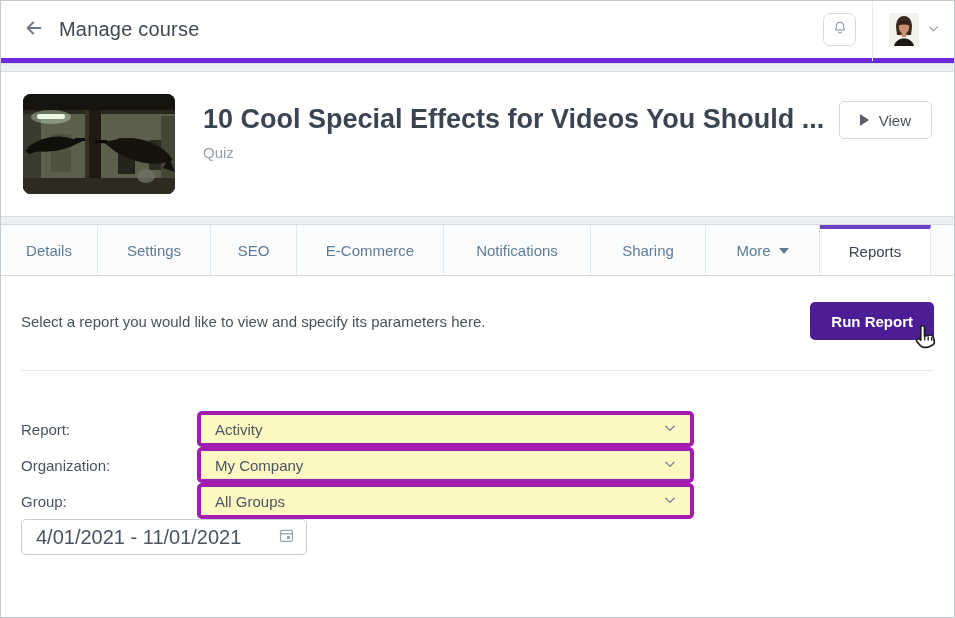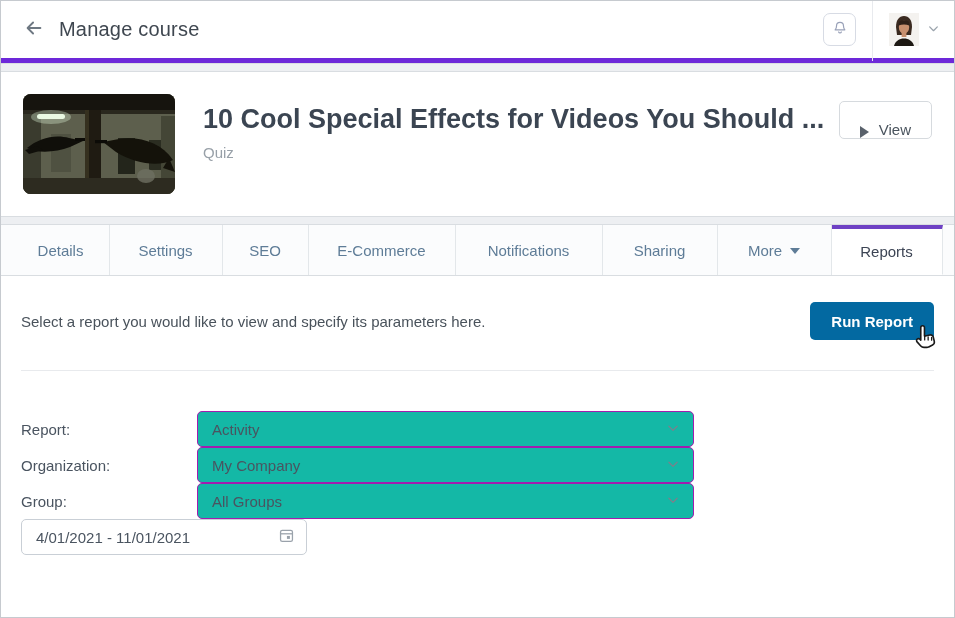--- a/index.html
+++ b/index.html
@@ -18,46 +18,46 @@
 
   
   .band{height:9px;background:#edeff2;border-top:1px solid #d9dde1;border-bottom:1px solid #d9dde1;}
 
   
   .course{height:144px;background:#fff;display:flex;align-items:flex-start;padding:22px;border-radius:10px;}
   .thumb{width:152px;height:100px;border-radius:8px;overflow:hidden;flex:0 0 auto;background:#4c4e40;}
   .course-info{flex:1 1 auto;padding:10px 14px 0 28px;min-width:0;}
   .course-title{font-size:27px;font-weight:600;color:#3b4552;white-space:nowrap;overflow:hidden;}
   .course-type{font-size:15px;color:#98a0a8;margin-top:9px;}
-  .view-btn{flex:0 0 auto;margin-top:7px;height:38px;padding:0 20px;background:#fff;border:1px solid #d6dade;border-radius:5px;display:flex;align-items:flex-end;gap:10px;font-size:15px;color:#4a545e;cursor:pointer;}
+  .view-btn{flex:0 0 auto;margin-top:7px;height:38px;padding:0 20px;background:#fff;border:1px solid #d6dade;border-radius:5px;display:flex;align-items:center;gap:10px;font-size:15px;color:#4a545e;cursor:pointer;}
   .play-tri{width:0;height:0;border-top:6px solid transparent;border-bottom:6px solid transparent;border-left:9px solid #59616b;}
 
   
-  .tabbar{height:51px;background:#fbfcfd;border-bottom:1px solid #d9dde1;display:flex;justify-content:center;}
+  .tabbar{height:51px;background:#fbfcfd;border-bottom:1px solid #d9dde1;display:flex;}
   .tab{height:50px;display:flex;align-items:center;justify-content:center;gap:8px;font-size:15px;color:#5e7c97;border-right:1px solid #e3e7ea;cursor:pointer;background:transparent;}
   .tab:nth-child(1){width:97px}.tab:nth-child(2){width:113px}.tab:nth-child(3){width:86px}
   .tab:nth-child(4){width:147px}.tab:nth-child(5){width:147px}.tab:nth-child(6){width:115px}
   .tab:nth-child(7){width:114px}.tab:nth-child(8){width:111px}
   .tab.active{background:#fff;border-top:4px solid #6e41c4;border-bottom:1px solid #fff;margin-bottom:-1px;color:#3c4454;}
   .caret-down{width:0;height:0;border-left:5px solid transparent;border-right:5px solid transparent;border-top:6px solid #5e7c97;margin-top:2px;}
 
   
   .content{padding:0 20px;background:#fff;}
   .report-bar{display:flex;align-items:center;justify-content:space-between;padding:26px 0 30px;}
   .instruction{font-size:15px;color:#49525b;}
   .run-wrap{position:relative;}
-  .run-btn{height:38px;padding:0 21px;background:#0369a1;border:none;border-radius:5px;color:#fff;font-size:15px;font-weight:bold;cursor:pointer;}
+  .run-btn{height:38px;padding:0 21px;background:#4c1d95;border:none;border-radius:5px;color:#fff;font-size:15px;font-weight:bold;cursor:pointer;}
   .cursor-icon{position:absolute;right:-7px;bottom:-16px;pointer-events:none;}
   .divider{border-bottom:1px solid #e8eaed;}
 
   .form{padding-top:40px;}
   .frow{display:flex;align-items:center;}
   .flabel{width:176px;font-size:15px;color:#4a5460;flex:0 0 auto;}
-  .select{width:497px;height:36px;border:1px solid #a21caf;border-radius:5px;background:#14b8a6;display:flex;align-items:center;justify-content:space-between;padding:0 13px 0 14px;font-size:15px;color:#4a5460;cursor:pointer;}
-  .dateinput{width:286px;height:36px;border:1px solid #c9cfd6;border-radius:5px;background:#fff;display:flex;align-items:center;justify-content:space-between;padding:0 11px 0 14px;font-size:15px;color:#4a5460;cursor:text;}
+  .select{width:497px;height:36px;border:4px solid #a21caf;border-radius:5px;background:#fef9c3;display:flex;align-items:center;justify-content:space-between;padding:0 13px 0 14px;font-size:15px;color:#4a5460;cursor:pointer;}
+  .dateinput{width:286px;height:36px;border:1px solid #c9cfd6;border-radius:5px;background:#fff;display:flex;align-items:center;justify-content:space-between;padding:0 11px 0 14px;font-size:20px;color:#4a5460;cursor:text;}
 </style>
 </head>
 <body>
 
 <div class="screen">
 
   <div class="header">
     <div class="back-btn">
       <span>
         <svg width="22" height="22" viewBox="0 0 24 24" fill="none" stroke="#6e7882" stroke-width="2" stroke-linecap="round" stroke-linejoin="round">

